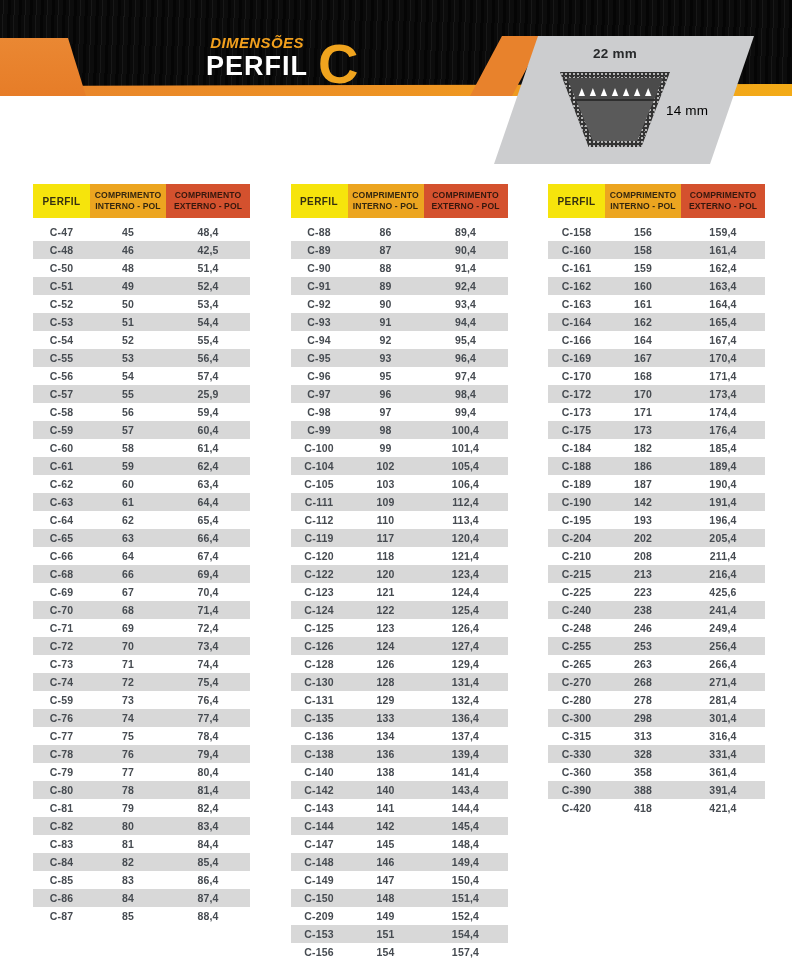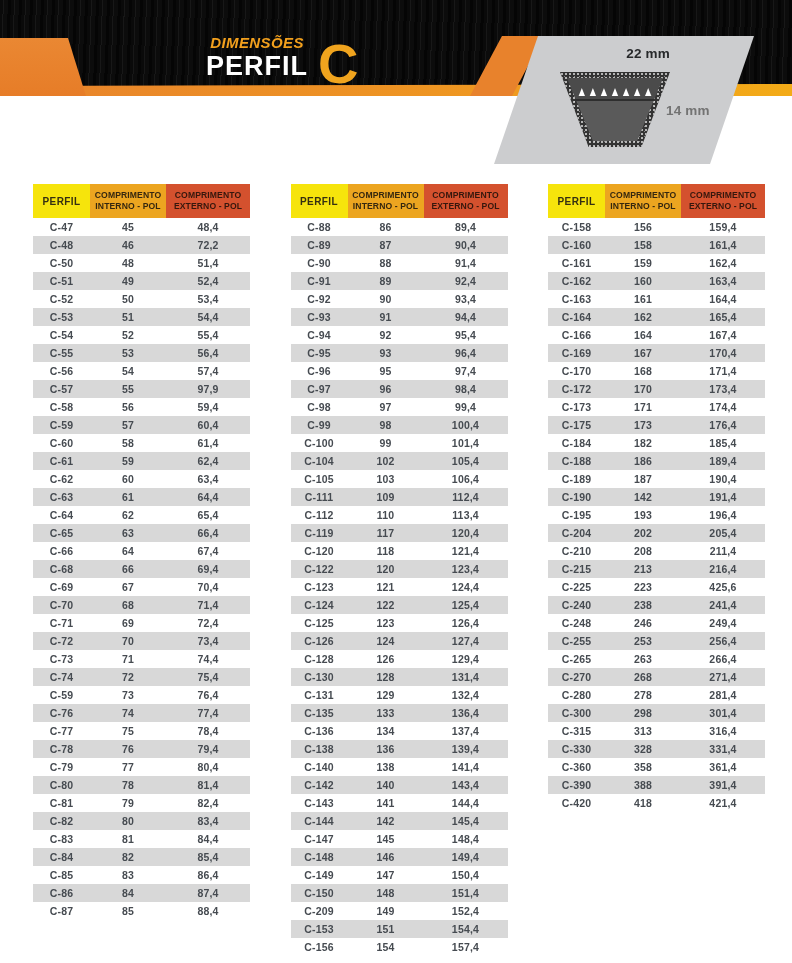--- a/index.html
+++ b/index.html
@@ -53,36 +53,36 @@
   }
   .belt-inner {
     position:absolute; left:7px; top:6px; width:96px; height:63px;
     clip-path:polygon(0 0,100% 0,73% 100%,27% 100%);
     background:linear-gradient(180deg,#4b4b4b 0 21px,#2e2e2e 21px 23px,#5a5a5a 23px 100%);
   }
   .cords { position:absolute; left:0; right:0; top:10px; display:flex; justify-content:center; gap:3.5px; }
   .cord { width:8px; height:8px; background:#fff; clip-path:polygon(50% 0,92% 100%,8% 100%); }
   .cord::before { content:""; }
   .belt-label-top {
-    position:absolute; left:560px; top:46px; width:110px; text-align:right; z-index:6;
+    position:absolute; left:560px; top:46px; width:110px; text-align:center; z-index:6;
     font-size:13.5px; font-weight:700; color:#27292b; letter-spacing:.2px;
   }
   .belt-label-side {
     position:absolute; left:666px; top:103px; z-index:6;
-    font-size:13.5px; font-weight:700; color:#737373; letter-spacing:.2px;
+    font-size:13.5px; font-weight:400; color:#000000; letter-spacing:.2px;
   }
   
   .tables { position:absolute; left:33px; top:184px; display:flex; gap:40.5px; }
   .tbl { width:217px; }
   .thead { display:grid; grid-template-columns:57px 76px 84px; height:34px; }
   .th { display:flex; flex-direction:column; align-items:center; justify-content:center; text-align:center; font-weight:700; }
   .th-perfil  { background:#f6e40c; color:#353011; font-size:10px; letter-spacing:.4px; }
   .th-interno { background:#eca520; color:#35270f; font-size:8.6px; line-height:1.3; letter-spacing:.1px; }
   .th-externo { background:#d4512e; color:#35170d; font-size:8.6px; line-height:1.3; letter-spacing:.1px; }
-  .tbody { }
+  .tbody { margin-top:5px; }
   .trow {
     display:grid; grid-template-columns:57px 76px 84px; height:18px; align-items:center;
     text-align:center; font-size:10.5px; font-weight:700; color:#464b51; letter-spacing:.2px;
   }
   .trow:nth-child(even) { background:#d8d8d8; }
 </style>
 </head>
 <body>
 
 <div class="hdr-layer L-black"></div>
@@ -135,21 +135,21 @@
     </div>
     <div class="tbody">
         <div class="trow">
           <div>C-47</div>
           <div>45</div>
           <div>48,4</div>
         </div>
         <div class="trow">
           <div>C-48</div>
           <div>46</div>
-          <div>72,2</div>
+          <div>42,5</div>
         </div>
         <div class="trow">
           <div>C-50</div>
           <div>48</div>
           <div>51,4</div>
         </div>
         <div class="trow">
           <div>C-51</div>
           <div>49</div>
           <div>52,4</div>
@@ -175,21 +175,21 @@
           <div>56,4</div>
         </div>
         <div class="trow">
           <div>C-56</div>
           <div>54</div>
           <div>57,4</div>
         </div>
         <div class="trow">
           <div>C-57</div>
           <div>55</div>
-          <div>97,9</div>
+          <div>25,9</div>
         </div>
         <div class="trow">
           <div>C-58</div>
           <div>56</div>
           <div>59,4</div>
         </div>
         <div class="trow">
           <div>C-59</div>
           <div>57</div>
           <div>60,4</div>

